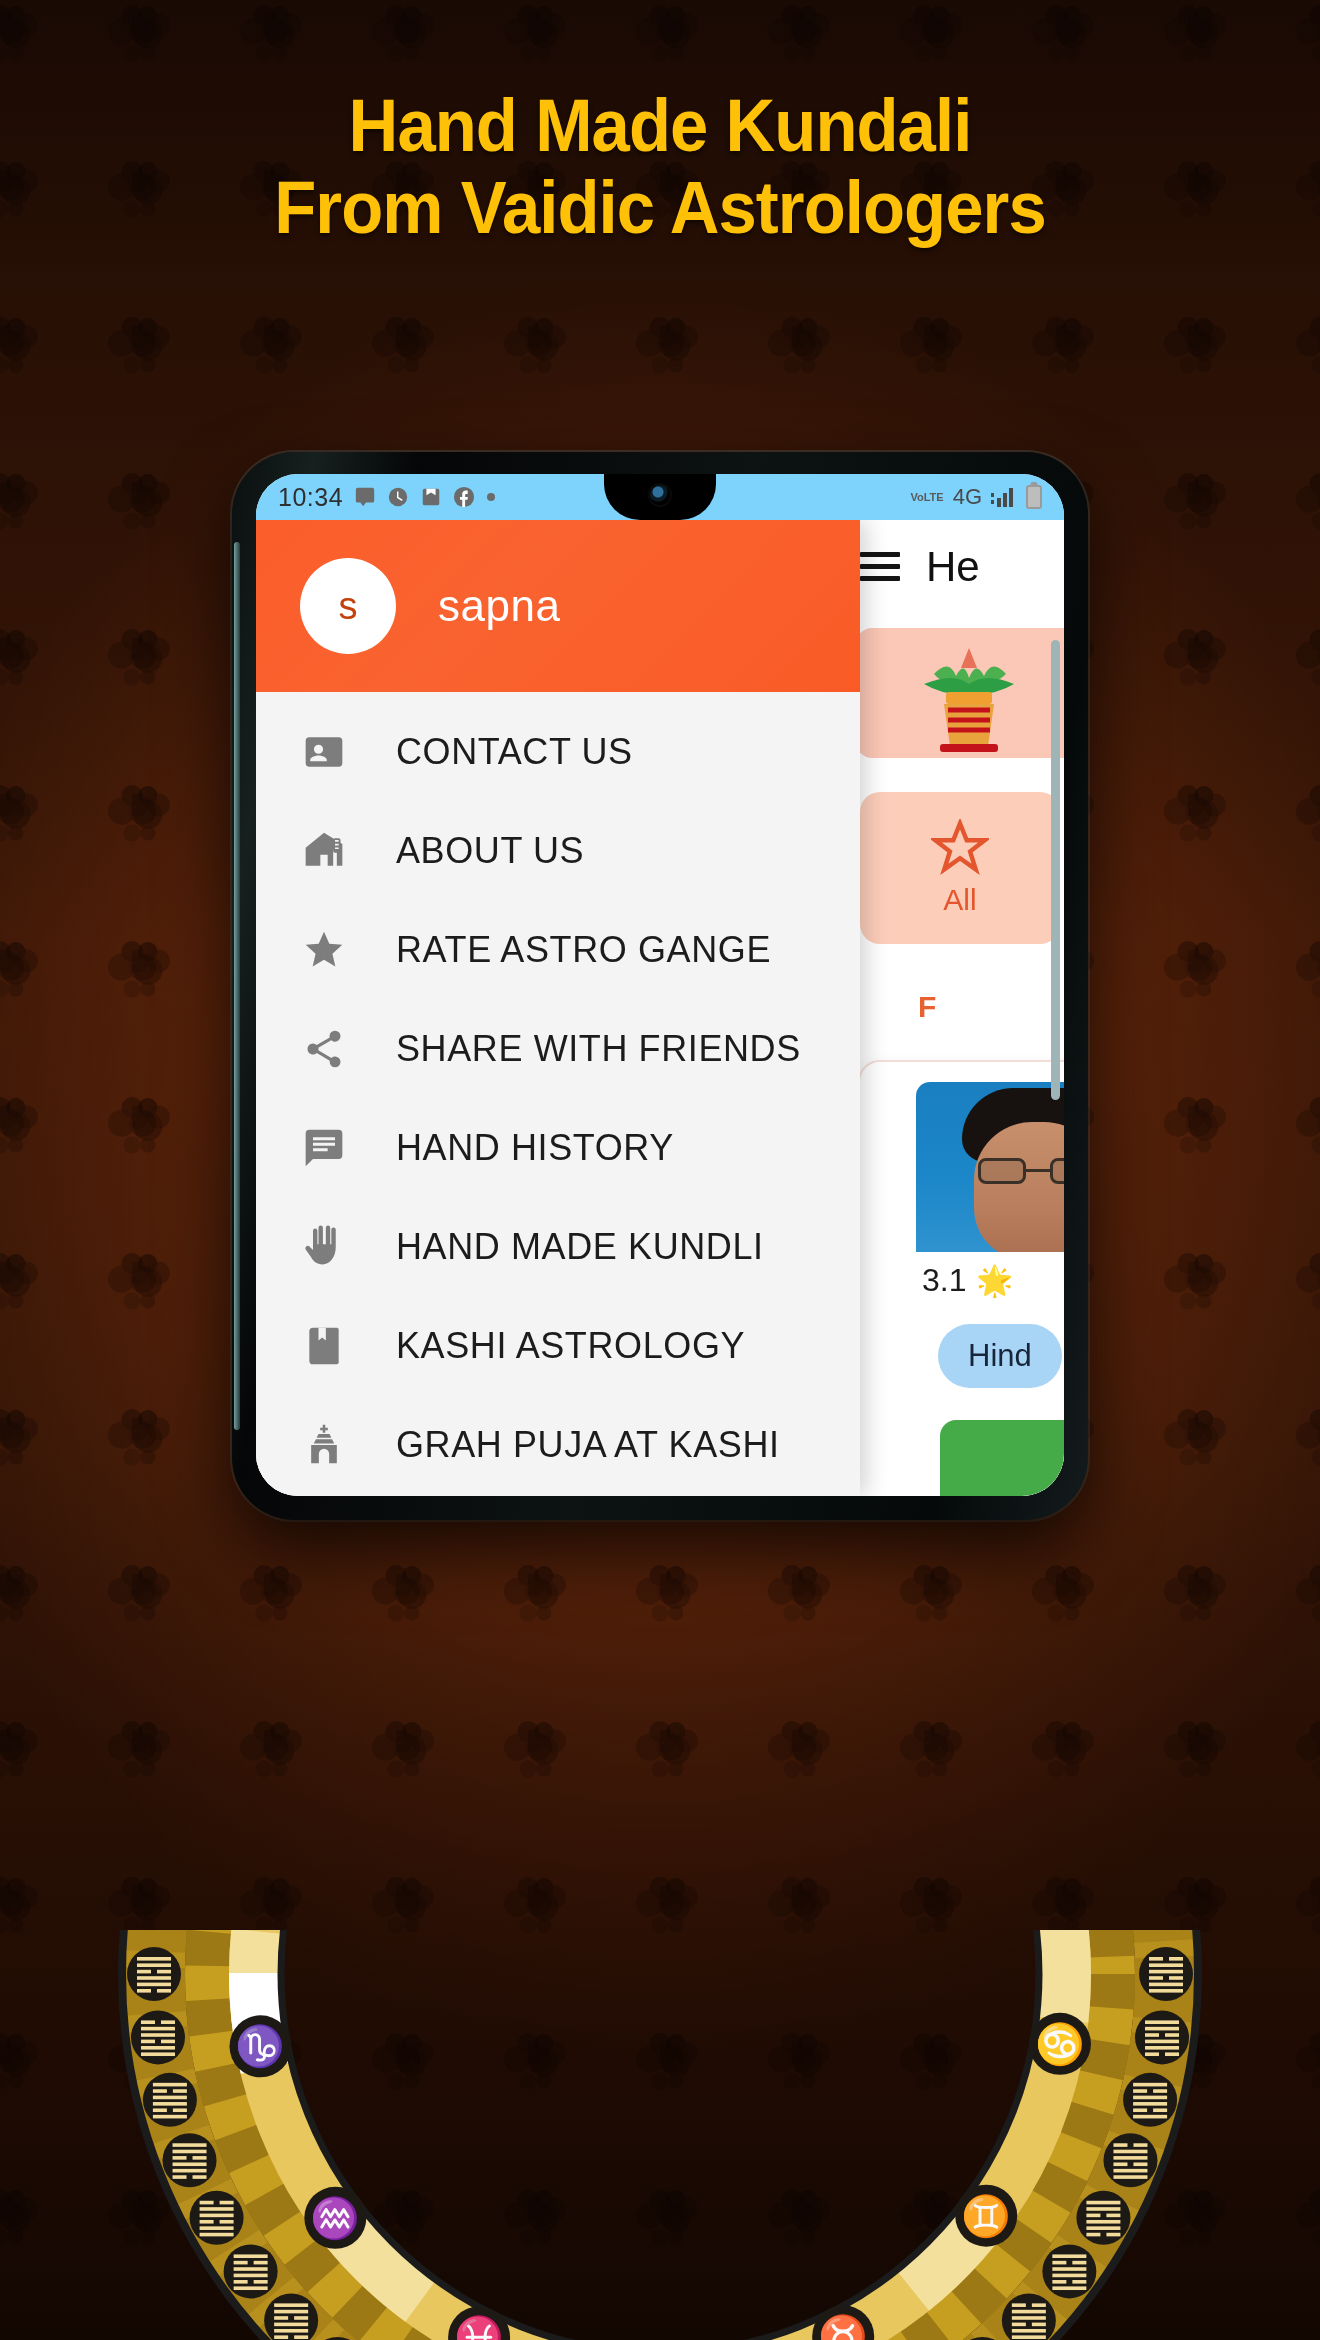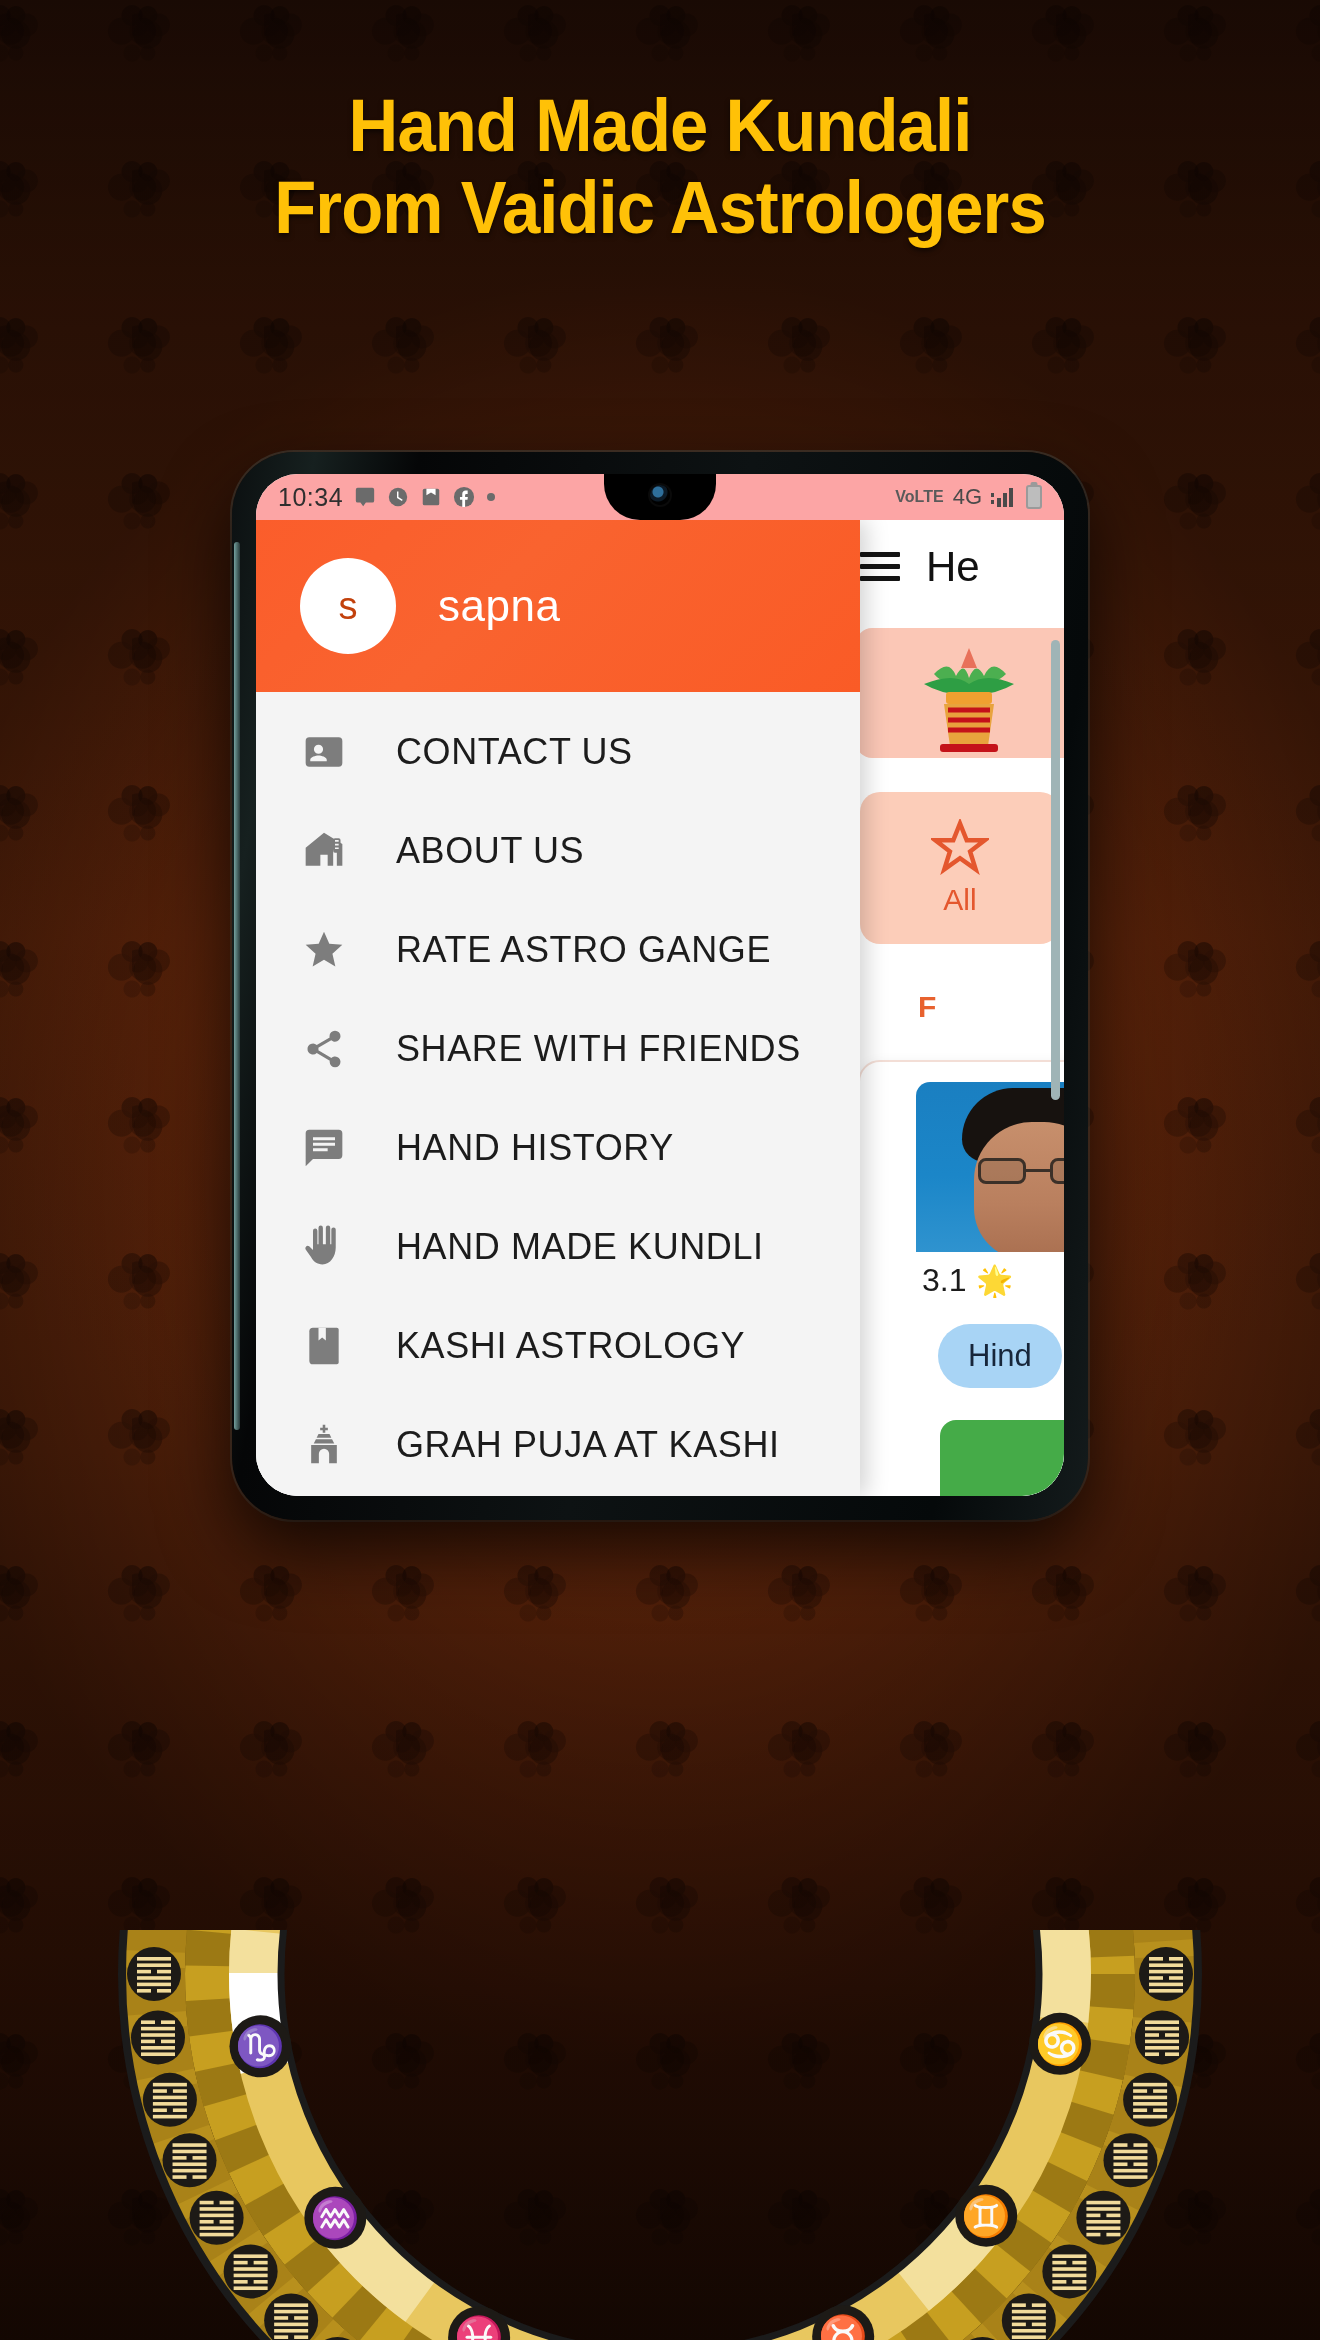--- a/index.html
+++ b/index.html
@@ -104,29 +104,29 @@
     box-shadow:0 0 0 2px #0a0a0a;
   }
 
   
   #statusbar {
     position:absolute; left:0; right:0; top:0; height:46px;
     display:flex; align-items:center;
     padding:0 22px;
     font-size:23px; color:#3a3a3a;
     z-index:20;
-    background:#fca5a5;
+    background:#7dd3fc;
   }
   #sb-left { display:flex; align-items:center; gap:11px; }
   #sb-time { font-size:25px; color:#2f2f2f; letter-spacing:0.5px; }
   .sb-ico { width:22px; height:22px; display:inline-block; color:#6b6b6b; }
   .sb-ico svg { display:block; width:100%; height:100%; fill:currentColor; }
   #sb-right { margin-left:auto; display:flex; align-items:center; gap:9px; }
   #sb-volte {
-    font-size:16px; line-height:1.0; font-weight:bold; color:#5a5a5a;
+    font-size:11px; line-height:1.0; font-weight:bold; color:#5a5a5a;
     text-align:center;
   }
   #sb-net { font-size:22px; color:#4a4a4a; }
   #sb-sig { width:26px; height:22px; color:#4a4a4a; }
   #sb-sig svg { width:100%; height:100%; fill:currentColor; }
   #sb-batt {
     width:16px; height:24px; border:2px solid #9a9a9a; border-radius:3px;
     position:relative; background:#bdbdbd;
   }
   #sb-batt:after {

